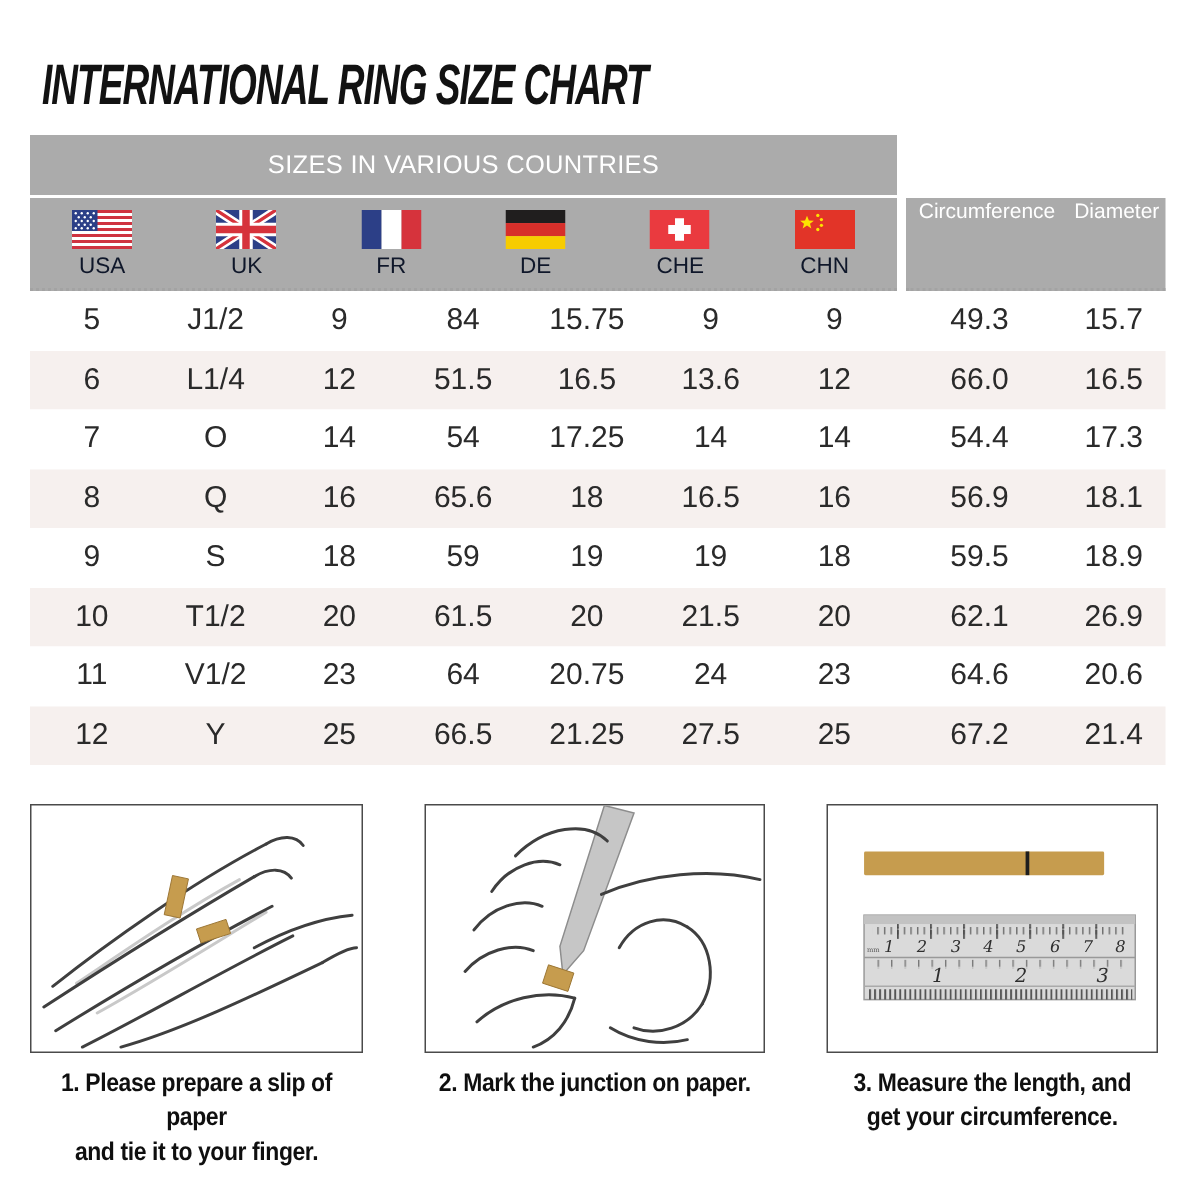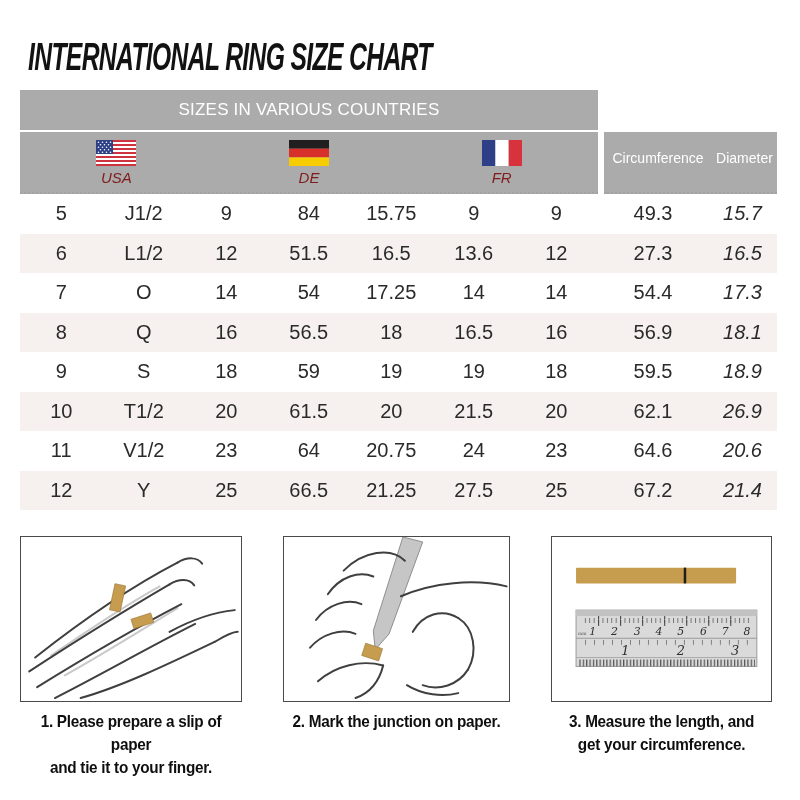--- a/index.html
+++ b/index.html
@@ -18,34 +18,34 @@
   .hdr-cell{background:#ababab;color:#ffffff;display:flex;align-items:center;justify-content:center;
             font-size:17px;letter-spacing:0.2px;}
   .hdr-cell.left{width:578px;}
   .hdr-cell.right{width:173px;}
   .vgap{width:6px;background:#ffffff;}
   .flag-row{display:flex;height:62px;margin-top:2px;}
   .flag-section{width:578px;background:#ababab;display:flex;border-bottom:2px dotted #a3a3a3;}
   .flag-cell{flex:1;display:flex;flex-direction:column;align-items:center;padding-top:8px;}
   .flag{width:40px;height:26px;display:block;}
   .flag svg{display:block;width:40px;height:26px;}
-  .flag-label{color:#7f1d1d;font-size:15px;margin-top:3px;font-style:italic;}
-  .len-section{width:173px;background:#ababab;display:flex;align-items:center;
+  .flag-label{color:#0f172a;font-size:15px;margin-top:3px;}
+  .len-section{width:173px;background:#ababab;display:flex;align-items:flex-start;
                padding-bottom:8px;border-bottom:2px dotted #a3a3a3;}
   .len-cell{color:#ffffff;font-size:14px;text-align:center;}
   .len-cell.circ{width:108px;}
   .len-cell.diam{width:65px;}
 
   .data-rows{width:757px;}
   .trow{display:flex;height:39.5px;align-items:center;background:#ffffff;}
   .trow.alt{background:#f6f0ee;}
   .tcell{text-align:center;font-size:20px;color:#2a2a2a;}
   .c0,.c1,.c2,.c3,.c4,.c5,.c6{width:82.5px;}
   .c7{width:111px;}
-  .c8{width:68px;font-style:italic;}
+  .c8{width:68px;}
 
   
   .step-box{position:absolute;top:536px;height:166px;background:#fff;border:1px solid #4a4a4a;box-sizing:border-box;}
   #box1{left:20px;width:222px;}
   #box2{left:283px;width:227px;}
   #box3{left:551px;width:221px;}
   .illust{width:100%;height:100%;display:block;}
 
   .caption{position:absolute;top:710px;font-size:17px;font-weight:bold;color:#0f0f0f;
            text-align:center;line-height:23px;letter-spacing:-0.3px;
@@ -107,45 +107,80 @@
                 <circle cx="2.5" cy="12.2" r="0.8"></circle>
                   <circle cx="6.5" cy="12.2" r="0.8"></circle>
                   <circle cx="10.5" cy="12.2" r="0.8"></circle>
                   <circle cx="14.5" cy="12.2" r="0.8"></circle>
               </g>
             </svg>
           </span>
           <span class="flag-label">USA</span>
         </div>
 
-
+        <div class="flag-cell">
+          <span class="flag">
+            <svg viewBox="0 0 40 26">
+              <rect width="40" height="26" fill="#2c3f87"></rect>
+              <path d="M0,0 40,26 M40,0 0,26" stroke="#ffffff" stroke-width="5.5"></path>
+              <path d="M0,0 40,26 M40,0 0,26" stroke="#d6333c" stroke-width="2.2"></path>
+              <path d="M20,0 V26 M0,13 H40" stroke="#ffffff" stroke-width="9"></path>
+              <path d="M20,0 V26 M0,13 H40" stroke="#d6333c" stroke-width="5"></path>
+            </svg>
+          </span>
+          <span class="flag-label">UK</span>
+        </div>
+
+
+        <div class="flag-cell">
+          <span class="flag">
+            <svg viewBox="0 0 40 26">
+              <rect width="13.4" height="26" fill="#2c3f87"></rect>
+              <rect x="13.4" width="13.3" height="26" fill="#ffffff"></rect>
+              <rect x="26.7" width="13.3" height="26" fill="#d6333c"></rect>
+            </svg>
+          </span>
+          <span class="flag-label">FR</span>
+        </div>
 
         <div class="flag-cell">
           <span class="flag">
             <svg viewBox="0 0 40 26">
               <rect width="40" height="8.7" fill="#201e1e"></rect>
               <rect y="8.7" width="40" height="8.7" fill="#d72f2a"></rect>
               <rect y="17.4" width="40" height="8.6" fill="#f7cc00"></rect>
             </svg>
           </span>
           <span class="flag-label">DE</span>
         </div>
 
         <div class="flag-cell">
           <span class="flag">
             <svg viewBox="0 0 40 26">
-              <rect width="13.4" height="26" fill="#2c3f87"></rect>
-              <rect x="13.4" width="13.3" height="26" fill="#ffffff"></rect>
-              <rect x="26.7" width="13.3" height="26" fill="#d6333c"></rect>
-            </svg>
-          </span>
-          <span class="flag-label">FR</span>
-        </div>
-
-
+              <rect width="40" height="26" fill="#ea3a3f"></rect>
+              <rect x="17" y="5.5" width="6" height="15" fill="#ffffff"></rect>
+              <rect x="12.5" y="10" width="15" height="6" fill="#ffffff"></rect>
+            </svg>
+          </span>
+          <span class="flag-label">CHE</span>
+        </div>
+
+        <div class="flag-cell">
+          <span class="flag">
+            <svg viewBox="0 0 40 26">
+              <rect width="40" height="26" fill="#e23428"></rect>
+              <polygon fill="#fde300" points="8,3.8 9.3,7 12.6,7.1 10,9.1 10.9,12.3 8,10.4 5.1,12.3 6,9.1 3.4,7.1 6.7,7"></polygon>
+              <circle cx="15.2" cy="3.6" r="1.1" fill="#fde300"></circle>
+              <circle cx="17.6" cy="6.4" r="1.1" fill="#fde300"></circle>
+              <circle cx="17.6" cy="10.2" r="1.1" fill="#fde300"></circle>
+              <circle cx="15.2" cy="13" r="1.1" fill="#fde300"></circle>
+            </svg>
+          </span>
+          <span class="flag-label">CHN</span>
+        </div>
 
       </div>
       <div class="vgap"></div>
       <div class="len-section">
         <div class="len-cell circ">Circumference</div>
         <div class="len-cell diam">Diameter</div>
       </div>
     </div>
 
     <div class="data-rows">
@@ -155,45 +190,45 @@
           <div class="tcell c2">9</div>
           <div class="tcell c3">84</div>
           <div class="tcell c4">15.75</div>
           <div class="tcell c5">9</div>
           <div class="tcell c6">9</div>
           <div class="tcell c7">49.3</div>
           <div class="tcell c8">15.7</div>
         </div>
         <div class="trow alt">
           <div class="tcell c0">6</div>
-          <div class="tcell c1">L1/2</div>
+          <div class="tcell c1">L1/4</div>
           <div class="tcell c2">12</div>
           <div class="tcell c3">51.5</div>
           <div class="tcell c4">16.5</div>
           <div class="tcell c5">13.6</div>
           <div class="tcell c6">12</div>
-          <div class="tcell c7">27.3</div>
+          <div class="tcell c7">66.0</div>
           <div class="tcell c8">16.5</div>
         </div>
         <div class="trow">
           <div class="tcell c0">7</div>
           <div class="tcell c1">O</div>
           <div class="tcell c2">14</div>
           <div class="tcell c3">54</div>
           <div class="tcell c4">17.25</div>
           <div class="tcell c5">14</div>
           <div class="tcell c6">14</div>
           <div class="tcell c7">54.4</div>
           <div class="tcell c8">17.3</div>
         </div>
         <div class="trow alt">
           <div class="tcell c0">8</div>
           <div class="tcell c1">Q</div>
           <div class="tcell c2">16</div>
-          <div class="tcell c3">56.5</div>
+          <div class="tcell c3">65.6</div>
           <div class="tcell c4">18</div>
           <div class="tcell c5">16.5</div>
           <div class="tcell c6">16</div>
           <div class="tcell c7">56.9</div>
           <div class="tcell c8">18.1</div>
         </div>
         <div class="trow">
           <div class="tcell c0">9</div>
           <div class="tcell c1">S</div>
           <div class="tcell c2">18</div>

